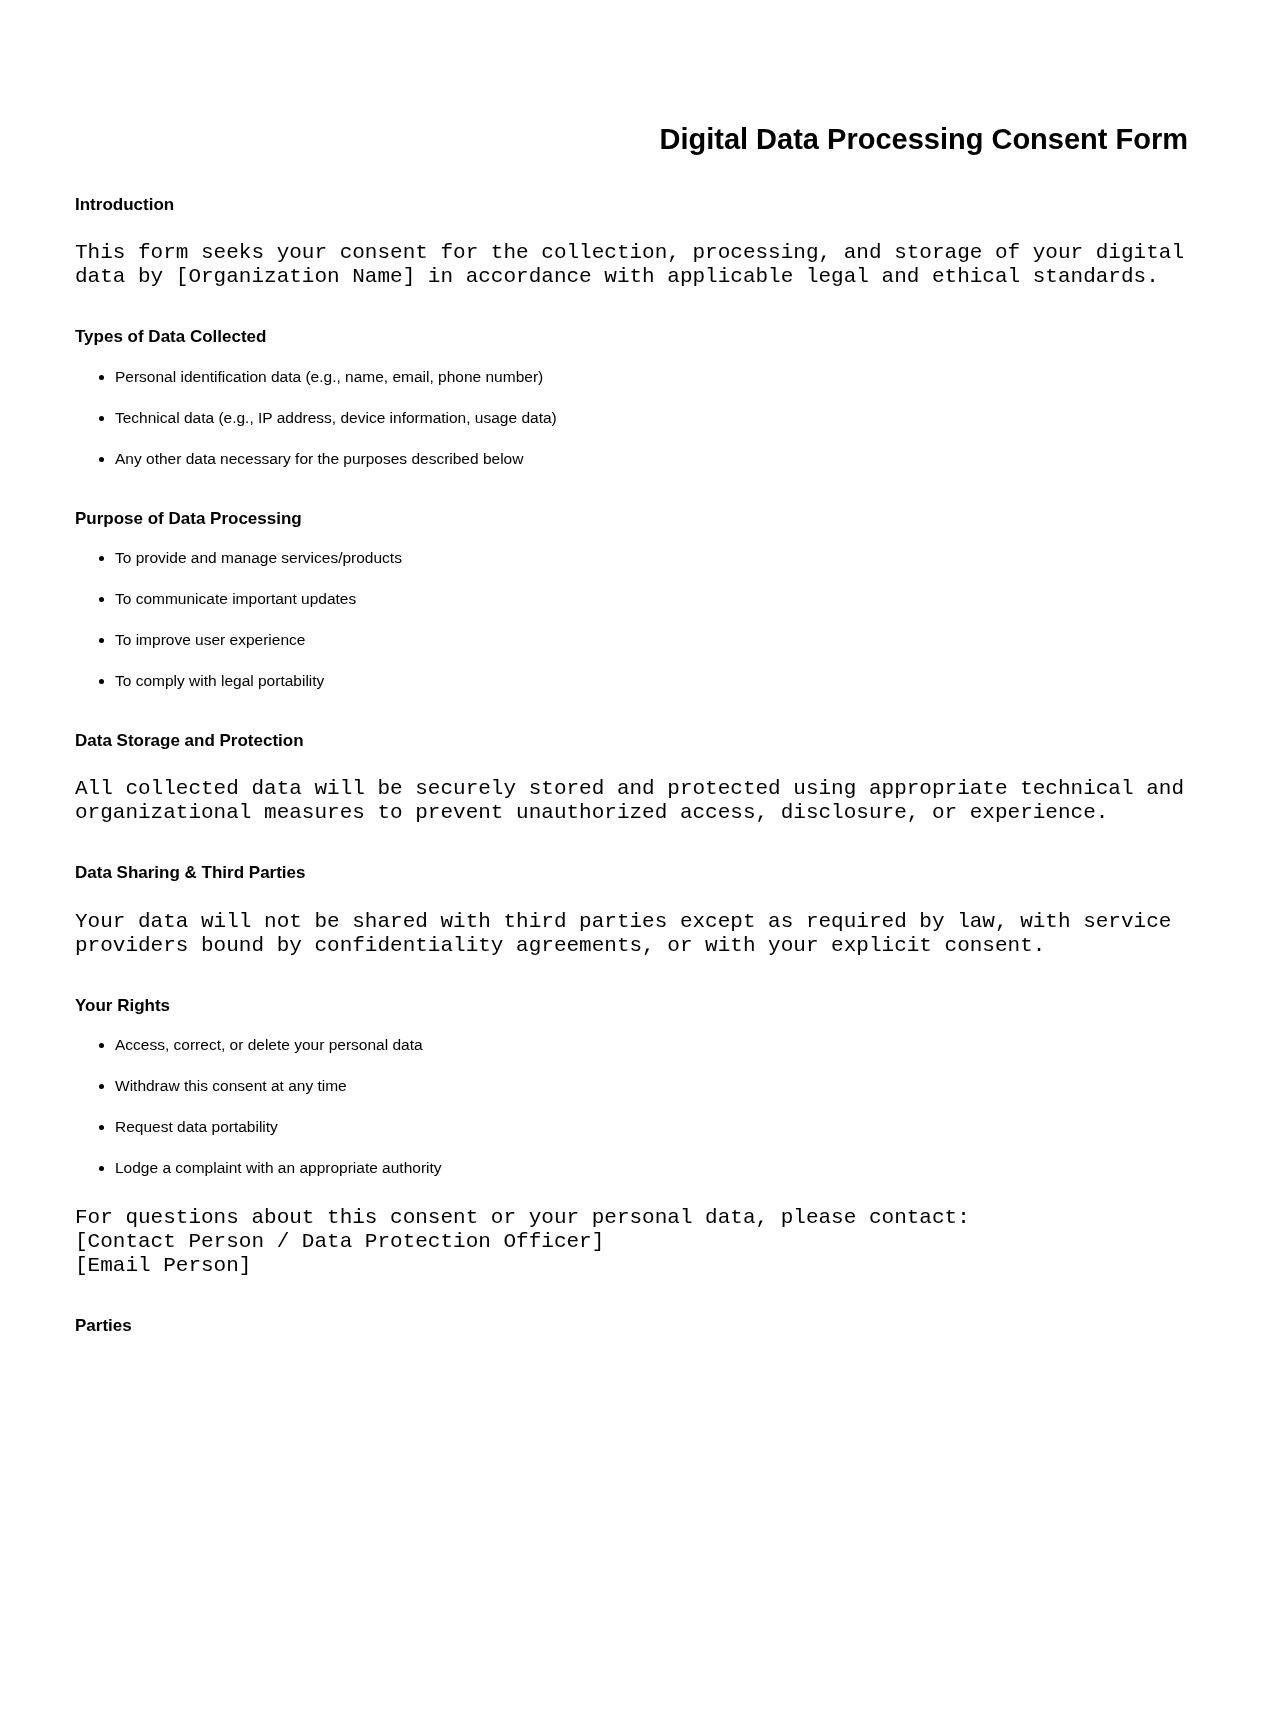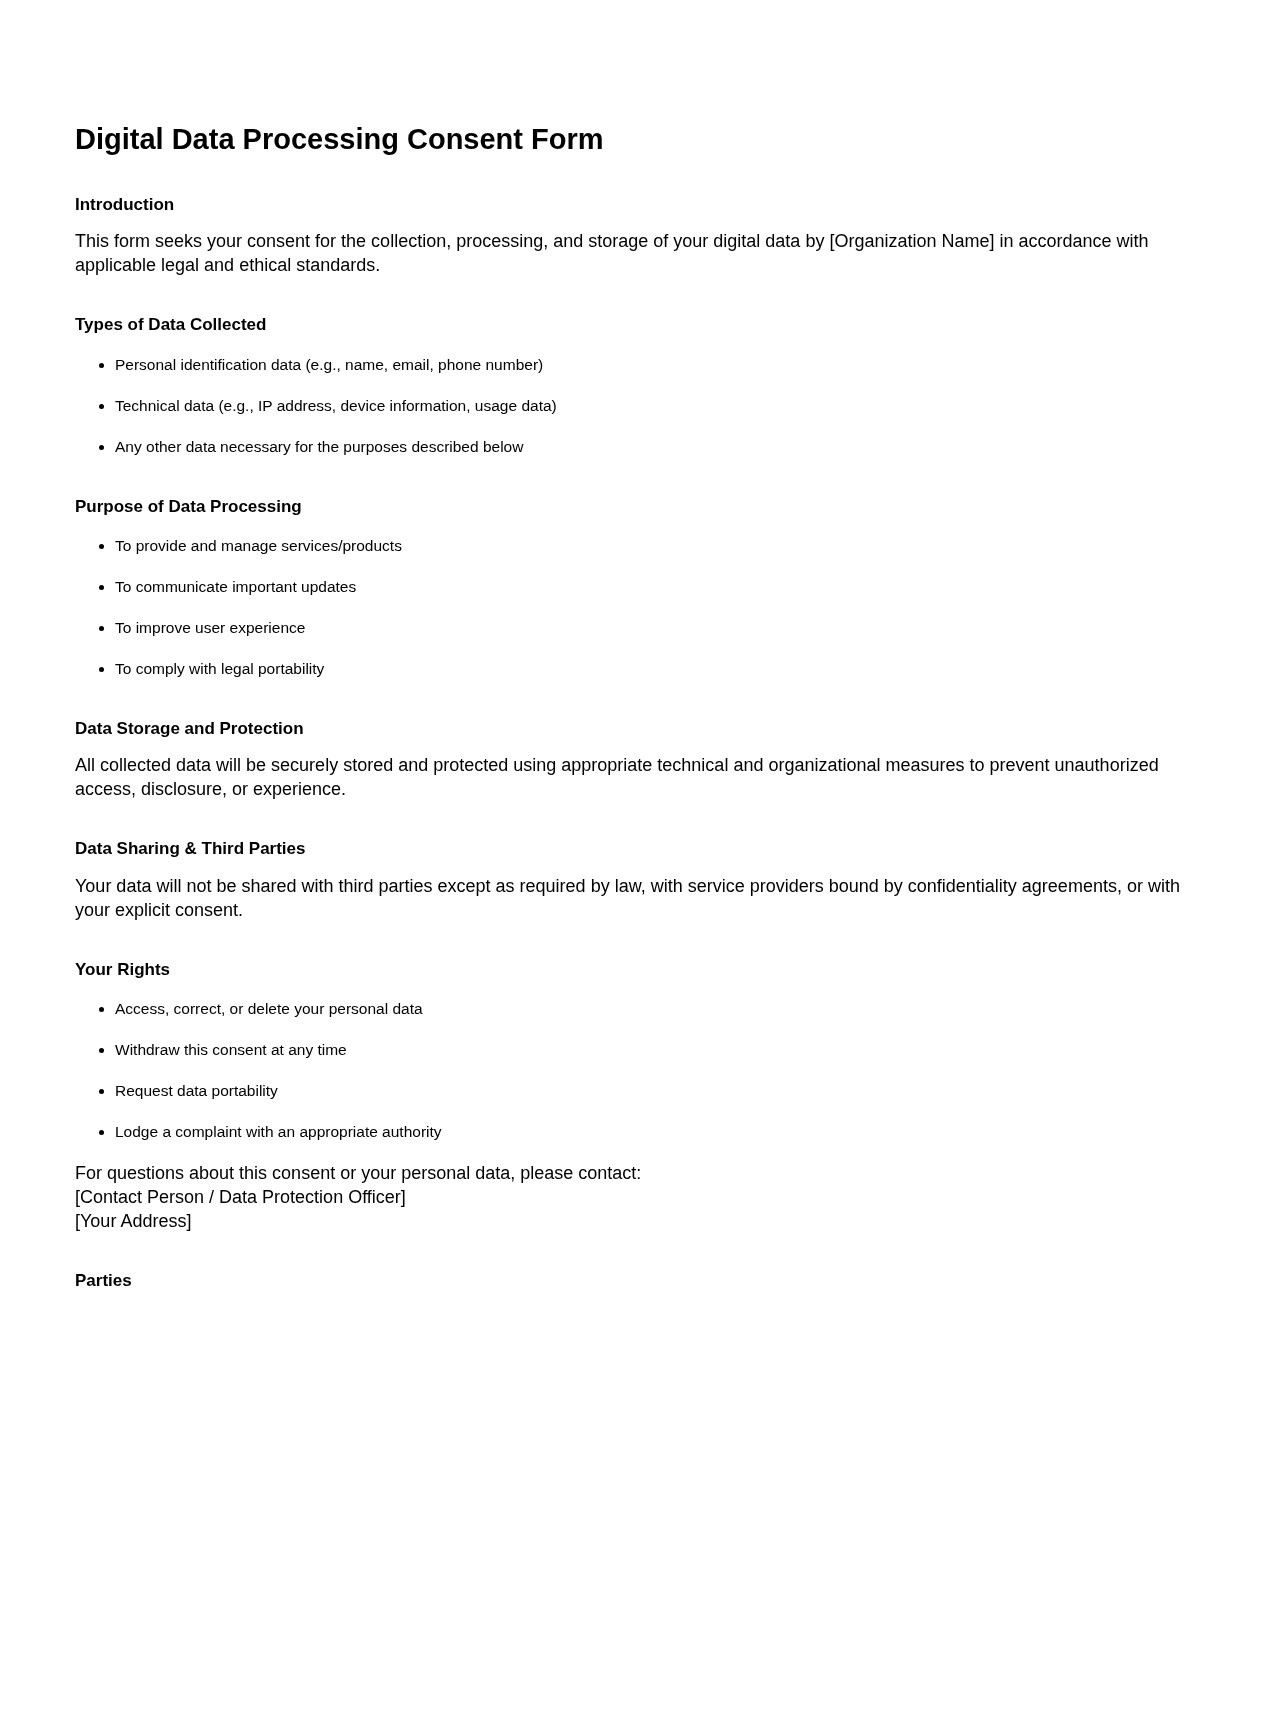--- a/index.html
+++ b/index.html
@@ -15,33 +15,34 @@
   .page {
     box-sizing: border-box;
     width: 1263px;
     height: 1731px;
     padding: 122px 75px 0 75px;
   }
   h1.doc-title {
     font-size: 29px;
     line-height: 1.2;
     font-weight: bold;
-    text-align: left;
+    text-align: right;
     margin: 0 0 8px 0;
   }
   h2.section-heading {
     font-size: 17px;
     line-height: 1.2;
     font-weight: bold;
     margin: 38px 0 14px 0;
   }
   p.body-text {
-    font-size: 18px;
+    font-size: 21px;
     line-height: 24px;
-    margin: 14px 0;
+    margin: 26px 0;
+    font-family: Liberation Mono, monospace;
   }
   ul.bullet-list {
     font-size: 15.5px;
     line-height: 24px;
     margin: 14px 0;
     padding-left: 40px;
   }
   ul.bullet-list li {
     margin: 17px 0;
   }
@@ -82,18 +83,18 @@
   <ul class="bullet-list">
     <li>Access, correct, or delete your personal data</li>
     <li>Withdraw this consent at any time</li>
     <li>Request data portability</li>
     <li>Lodge a complaint with an appropriate authority</li>
   </ul>
 
   <p class="body-text">
     <span class="pline">For questions about this consent or your personal data, please contact:</span>
     <span class="pline">[Contact Person / Data Protection Officer]</span>
-    <span class="pline">[Your Address]</span>
+    <span class="pline">[Email Person]</span>
   </p>
 
   <h2 class="section-heading">Parties</h2>
 
 </div>
 
 </body></html>

